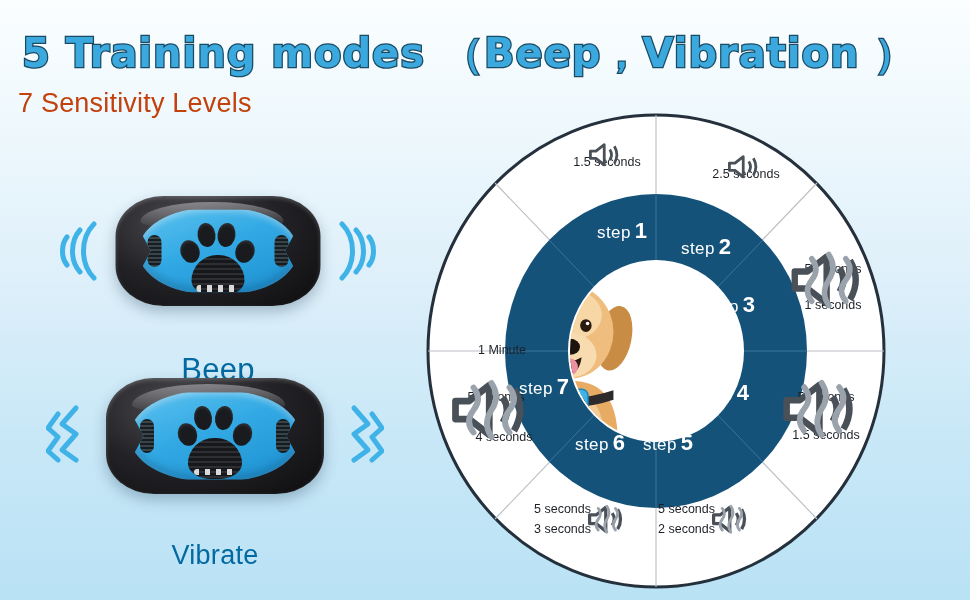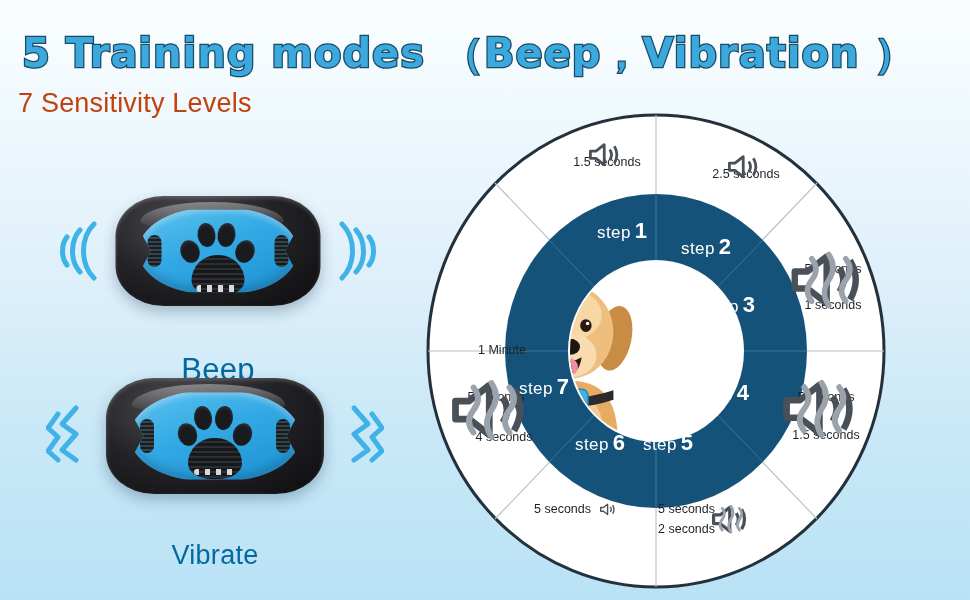--- a/index.html
+++ b/index.html
@@ -377,20 +377,32 @@
           <svg width="22" height="16" viewBox="0 0 22 16">
               <g fill="none" stroke="#4a5058" stroke-width="1.5" stroke-linejoin="round">
             <path d="M2 6 H5 L9.5 2.5 V13.5 L5 10 H2 Z" fill="#ffffff"></path>
             <path d="M12.5 5.2 Q14.4 8 12.5 10.8"></path>
                 <path d="M15 3.4 Q17.7 8 15 12.6"></path>
           </g>
             </svg>
         </span>
         <span>5 seconds</span>
       </div>
+      <div class="row" style="justify-content:flex-start; margin-top:5px;">
+        <span class="ico">
+          <svg width="20" height="16" viewBox="0 0 20 16">
+              <g fill="none" stroke="#9aa2ab" stroke-width="1.3" stroke-linecap="round">
+            <path d="M5 3 q2 2.5 0 5 q-2 2.5 0 5"></path>
+                <path d="M9 2 q2 3 0 6 q-2 3 0 6"></path>
+                <path d="M13 3 q2 2.5 0 5 q-2 2.5 0 5"></path>
+          </g>
+            </svg>
+        </span>
+        <span>3 seconds</span>
+      </div>
     </div>
 
     <div class="lbl stacked" style="left:6px; top:262px; width:130px;">
       <div class="unit">
         <span class="ico">
           <svg width="22" height="16" viewBox="0 0 22 16">
               <g fill="none" stroke="#4a5058" stroke-width="1.5" stroke-linejoin="round">
             <path d="M2 6 H5 L9.5 2.5 V13.5 L5 10 H2 Z" fill="#ffffff"></path>
             <path d="M12.5 5.2 Q14.4 8 12.5 10.8"></path>
                 <path d="M15 3.4 Q17.7 8 15 12.6"></path>

